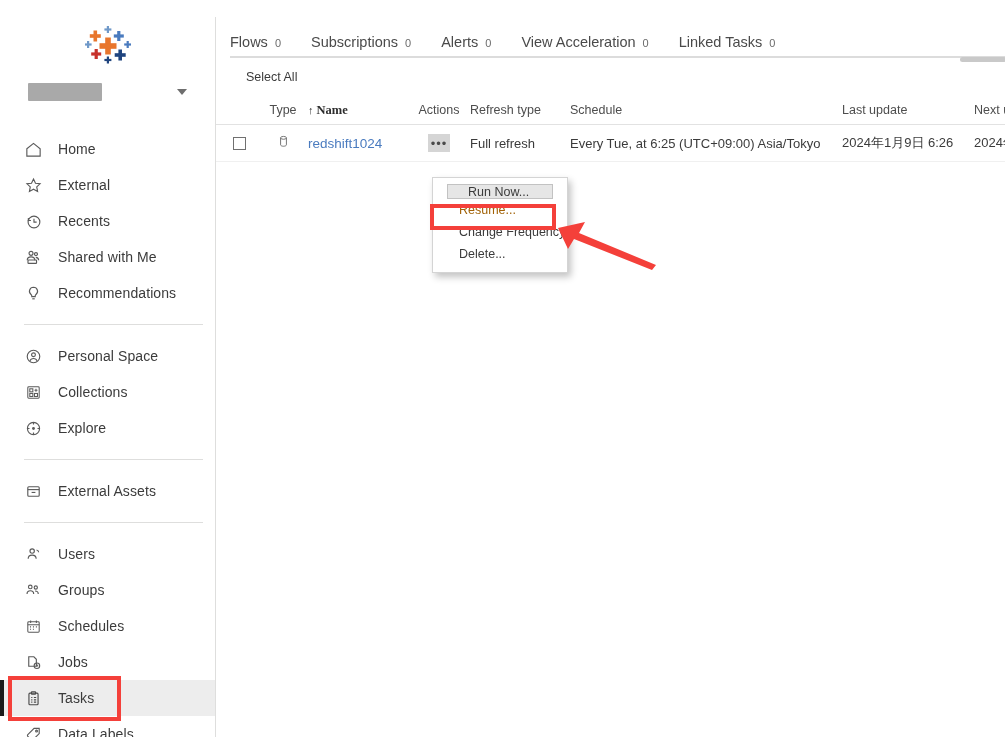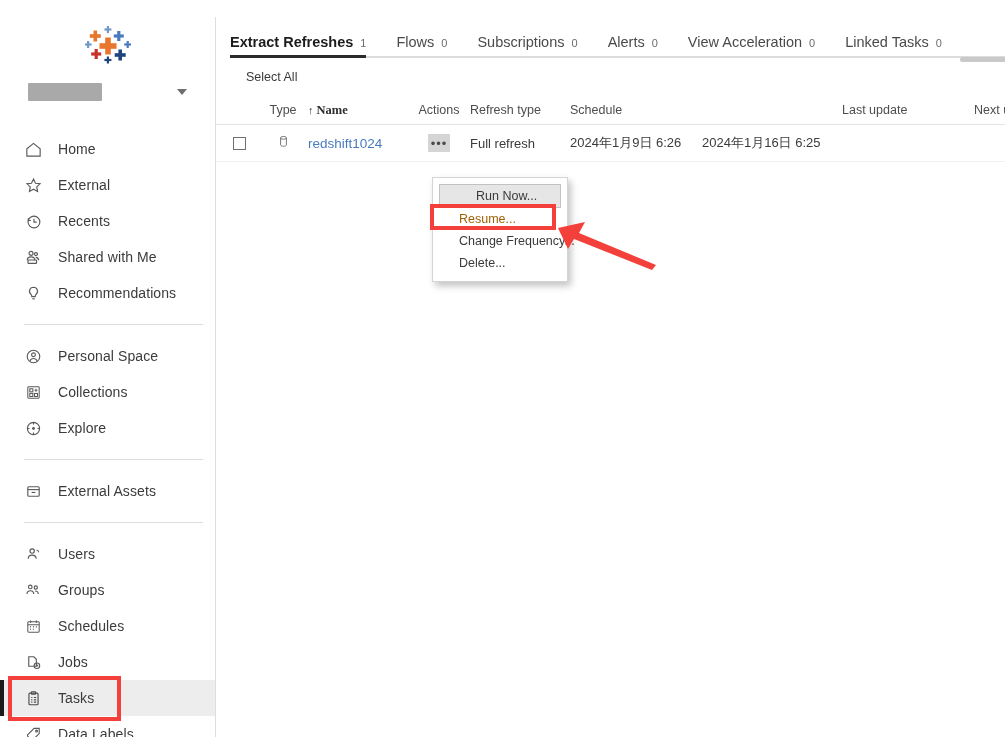--- a/index.html
+++ b/index.html
@@ -258,23 +258,23 @@
     padding-left: 26px;
     font-size: 12.5px;
     color: #3b3b3b;
     box-sizing: border-box;
     cursor: pointer;
     white-space: nowrap;
   }
   .menu-item.hovered {
     background: #e6e6e6;
     border: 1px solid #c2c2c2;
-    margin: 0 6px;
-    padding-left: 36px;
-    height: 24px;
+    margin: 0 14px;
+    padding-left: 20px;
+    height: 15px;
   }
   .menu-item.disabled {
     color: #a16207;
     cursor: default;
     text-align: right;
   }
 
   
   .anno-box {
     position: absolute;
@@ -532,24 +532,20 @@
           </svg>
         </span>
         <span class="nav-label">Data Labels</span>
       </div>
     </div>
   </div>
 
   <div id="main">
 
     <div id="tabbar">
-      <div class="tab active">
-        <span class="tab-label">Extract Refreshes</span>
-        <span class="tab-count">1</span>
-      </div>
       <div class="tab">
         <span class="tab-label">Flows</span>
         <span class="tab-count">0</span>
       </div>
       <div class="tab">
         <span class="tab-label">Subscriptions</span>
         <span class="tab-count">0</span>
       </div>
       <div class="tab">
         <span class="tab-label">Alerts</span>
@@ -598,20 +594,21 @@
             </svg>
           </span>
         </div>
         <div class="c-name">
           <span id="task-name-link">redshift1024</span>
         </div>
         <div class="c-actions">
           <span id="actions-btn">•••</span>
         </div>
         <div class="c-rtype">Full refresh</div>
+        <div class="c-sched">Every Tue, at 6:25 (UTC+09:00) Asia/Tokyo</div>
         <div class="c-last">2024年1月9日 6:26</div>
         <div class="c-next">2024年1月16日 6:25</div>
       </div>
 
     </div>
   </div>
 
   <div id="context-menu">
     <div class="menu-item hovered">Run Now...</div>
     <div class="menu-item disabled">Resume...</div>

